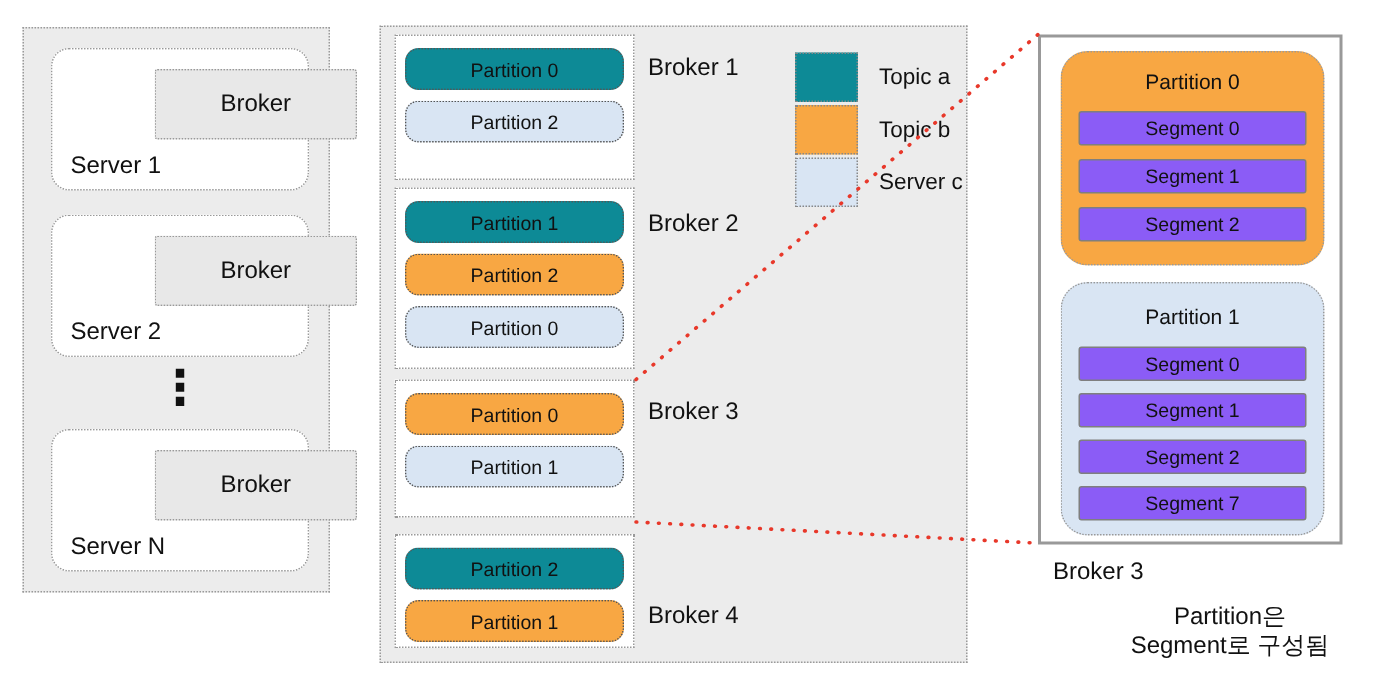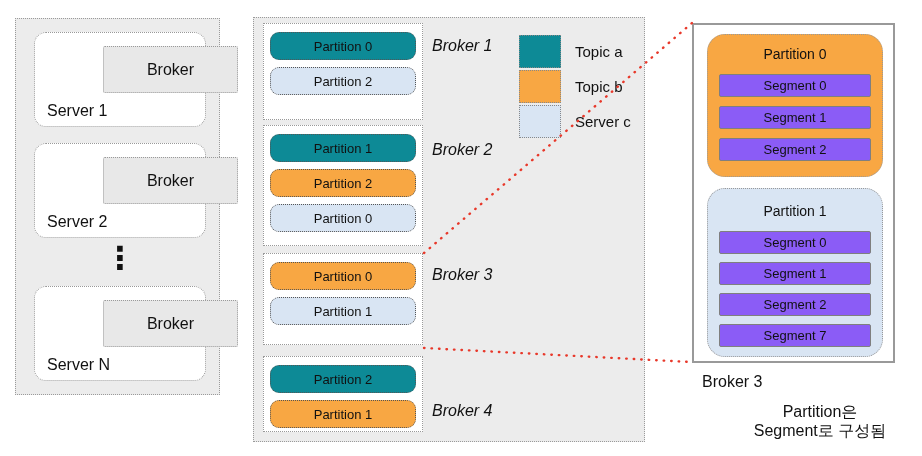--- a/index.html
+++ b/index.html
@@ -27,25 +27,25 @@
                   flex-direction:column; gap:7px; }
   .g1 { top:5px;   height:97px; }
   .g2 { top:107px; height:121px; }
   .g3 { top:235px; height:92px; }
   .g4 { top:338px; height:76px; }
   .pill { width:146px; height:28px; border:1px dotted #555; border-radius:9px;
           display:flex; align-items:center; justify-content:center; font-size:13px; flex:none; }
   .topic-a { background:#0D8A96; }
   .topic-b { background:#F8A743; }
   .topic-c { background:#D9E5F3; }
-  .broker-name { position:absolute; left:178px; font-size:16px; line-height:19px;font-style:italic; }
+  .broker-name { position:absolute; left:178px; font-size:16px; line-height:19px; }
   .bn1 { top:18px; } .bn2 { top:122px; } .bn3 { top:247px; } .bn4 { top:350px;margin-top:33px; }
 
   
-  .legend { position:absolute; left:265px; top:17px; display:flex; flex-direction:column; gap:2px; }
+  .legend { position:absolute; left:276px; top:17px; display:flex; flex-direction:column; gap:2px; }
   .legend-row { display:flex; align-items:center; gap:14px; }
   .legend-swatch { width:42px; height:33px; border:1px dotted #888; flex:none; }
   .legend-label { font-size:15px; }
 
   
   .connectors { position:absolute; left:0; top:0; width:922px; height:456px; pointer-events:none; }
   .connectors line { stroke:#E8382A; stroke-width:2.4; stroke-linecap:round; stroke-dasharray:0.5 7; }
 
   
   .detail-panel { position:absolute; left:692px; top:23px; width:203px; height:340px;

